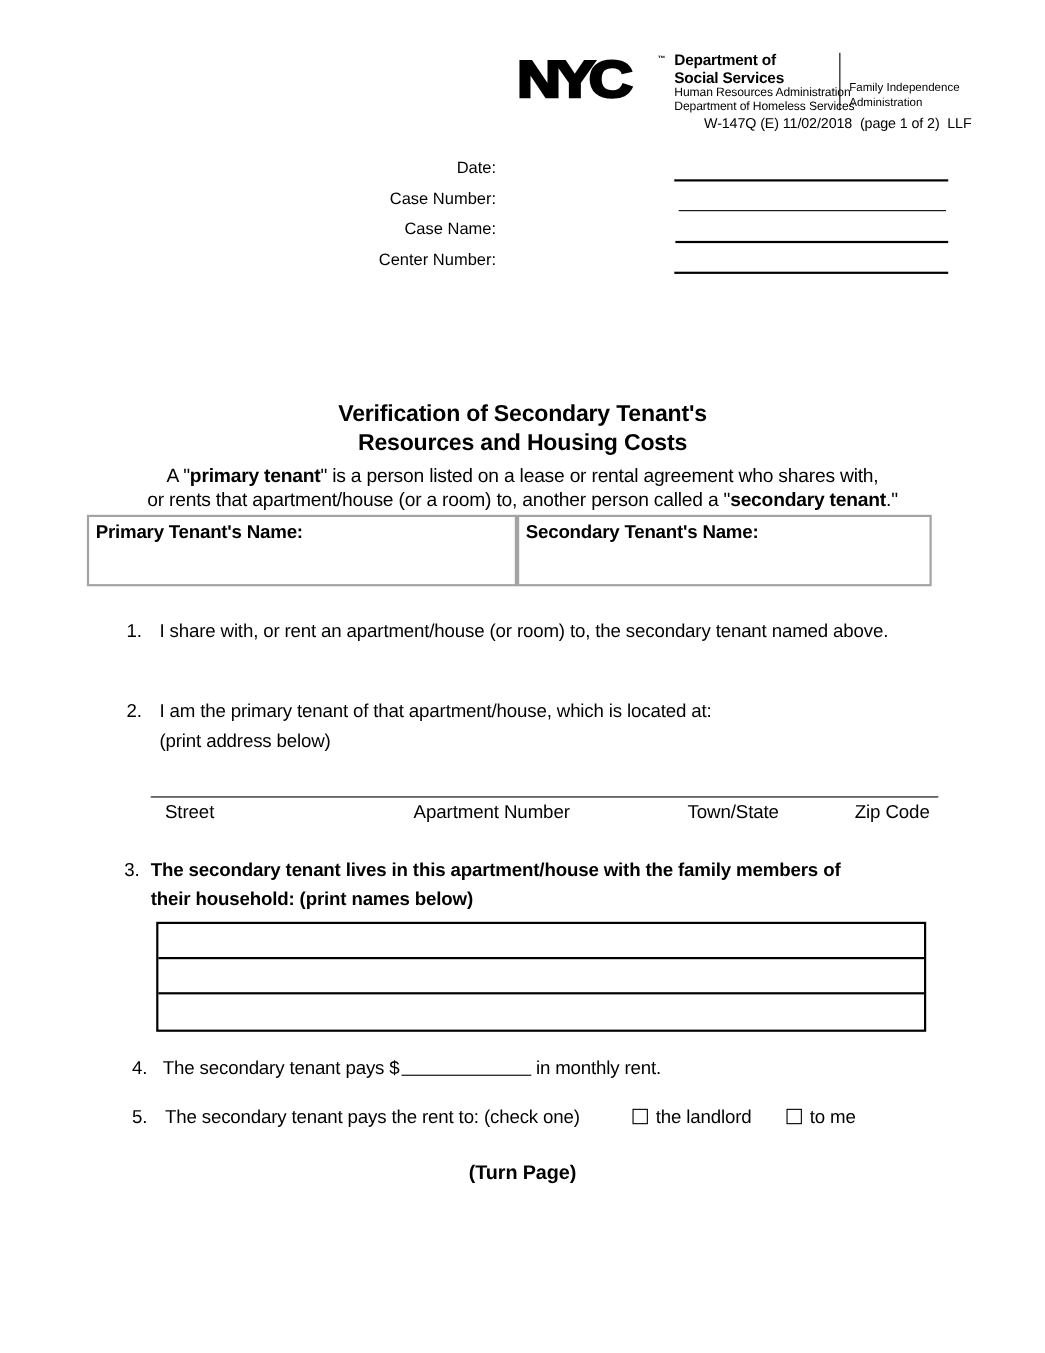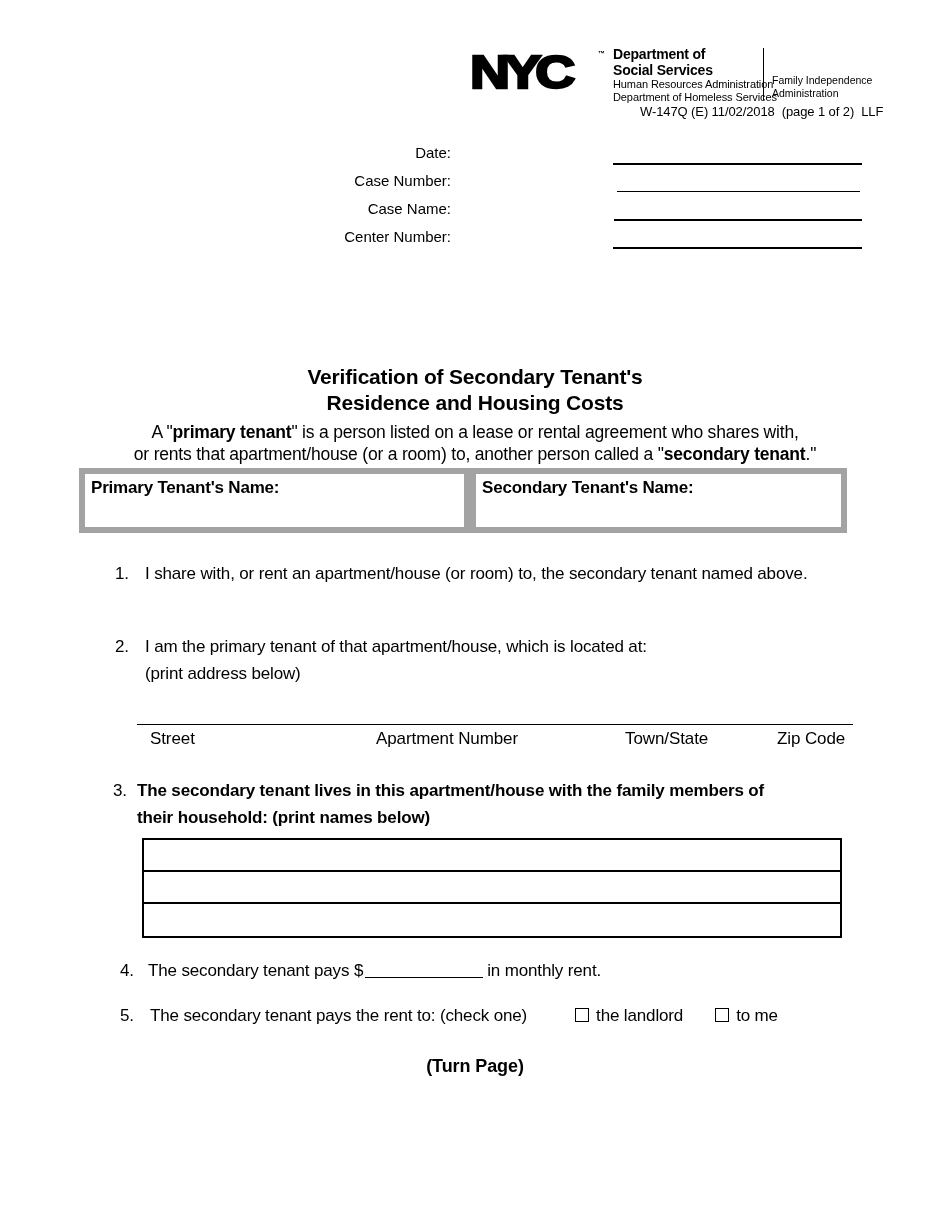--- a/index.html
+++ b/index.html
@@ -137,21 +137,21 @@
     line-height: 21.5px;
     letter-spacing: -0.2px;
   }
   #intro-1 { margin-top: 6px; }
 
   
   .name-box {
     position: absolute;
     top: 468px;
     height: 65px;
-    border: 6px solid #a3a3a3;
+    border: 2px solid #a3a3a3;
     box-sizing: border-box;
     text-decoration: underline;
   }
   #primary-name-box { left: 79px; width: 391px; }
   #secondary-name-box { left: 470px; width: 377px; }
   .name-box-label {
     position: absolute;
     left: 6px;
     top: 4px;
     font-weight: bold;
@@ -299,21 +299,21 @@
   </div>
 
   <div class="field-row">
     <span class="field-label">Center Number:</span>
     <span class="field-rule" style="left:613px; width:249px;"></span>
   </div>
 </div>
 
 <div id="title-block">
   <div class="title-line">Verification of Secondary Tenant's</div>
-  <div class="title-line">Residence and Housing Costs</div>
+  <div class="title-line">Resources and Housing Costs</div>
   <div class="intro-line" id="intro-1"><span>A "</span><b>primary tenant</b><span>" is a person listed on a lease or rental agreement who shares with,</span></div>
   <div class="intro-line"><span>or rents that apartment/house (or a room) to, another person called a "</span><b>secondary tenant</b><span>."</span></div>
 </div>
 
 <div class="name-box" id="primary-name-box">
   <span class="name-box-label">Primary Tenant's Name:</span>
 </div>
 
 <div class="name-box" id="secondary-name-box">
   <span class="name-box-label">Secondary Tenant's Name:</span>

